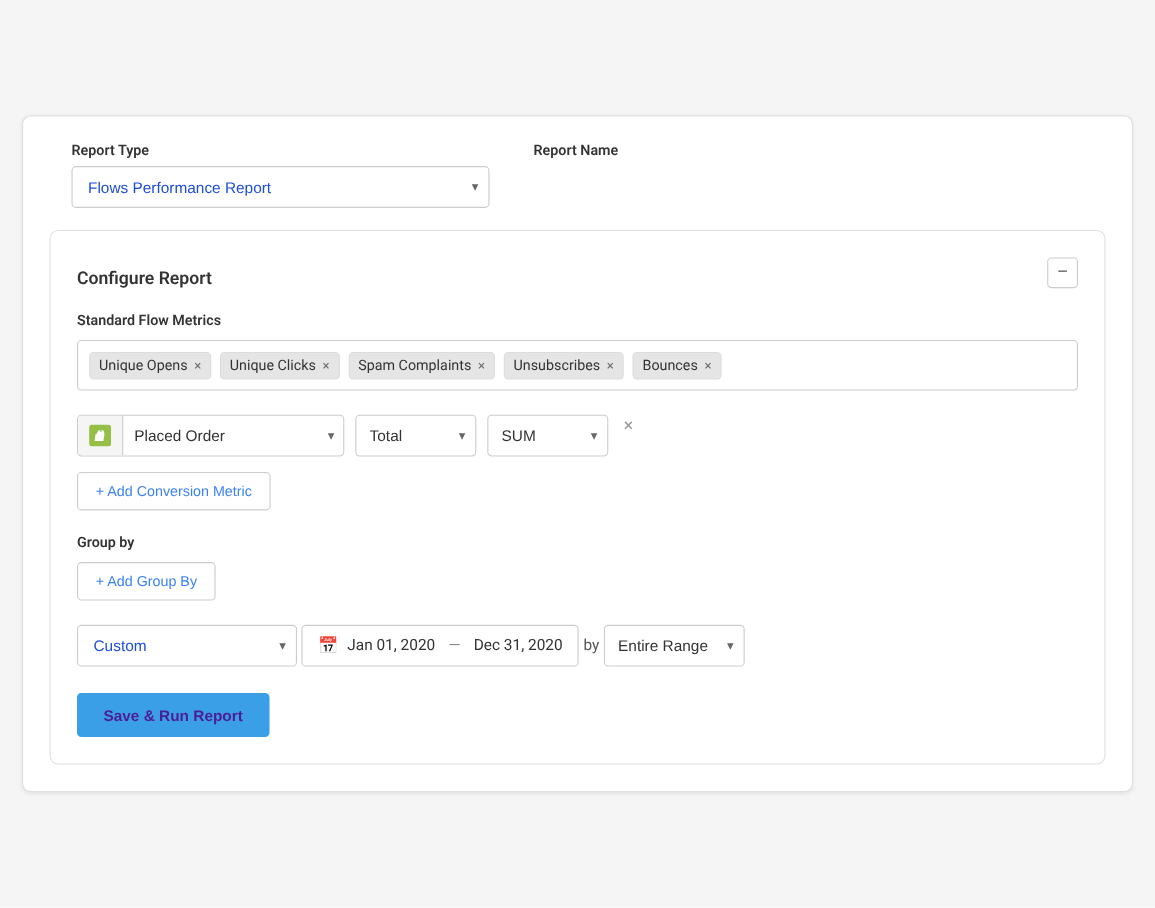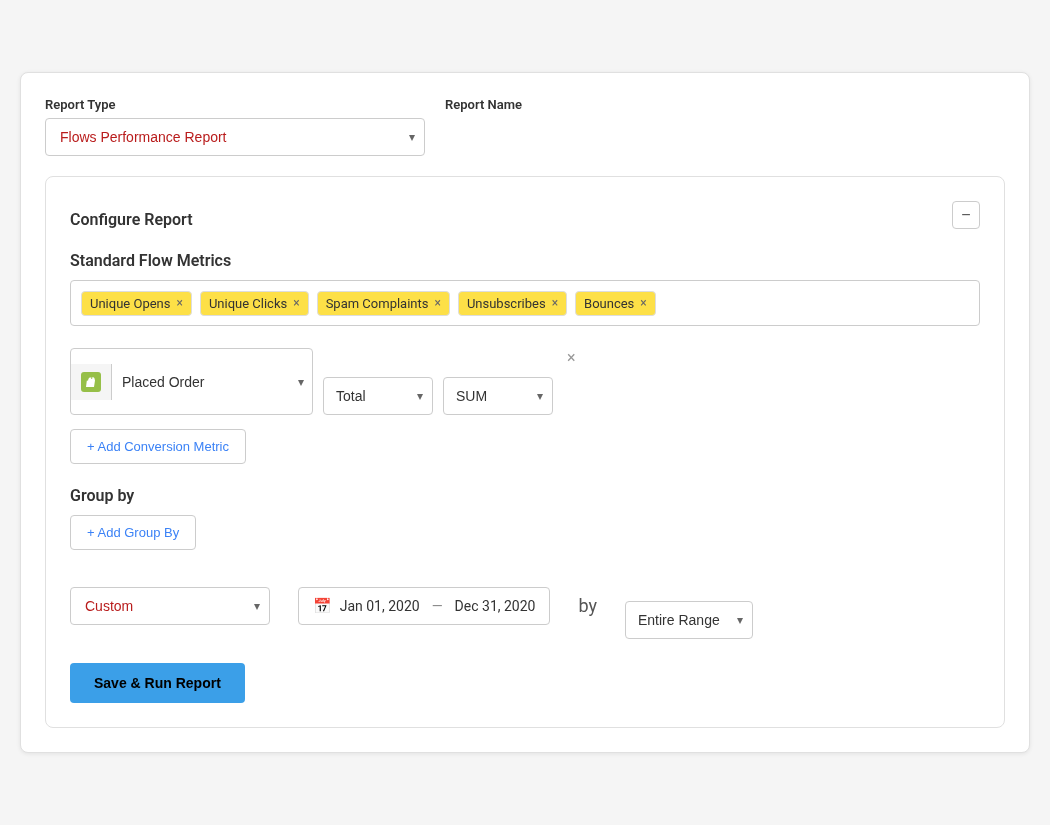--- a/index.html
+++ b/index.html
@@ -23,20 +23,21 @@
     .top-row {
       display: flex;
       gap: 20px;
       margin-bottom: 20px;
       align-items: flex-start;
     }
     .field-group {
       display: flex;
       flex-direction: column;
       gap: 6px;
+      margin-left: 20px;
     }
     .field-group.report-type {
       width: 380px;
     }
     .field-group.report-name {
       flex: 1;
     }
     .field-label {
       font-size: 13px;
       font-weight: 600;
@@ -47,21 +48,21 @@
       display: inline-block;
     }
     .select-wrapper select {
       appearance: none;
       -webkit-appearance: none;
       background: #fff;
       border: 1px solid #ccc;
       border-radius: 4px;
       padding: 10px 36px 10px 14px;
       font-size: 14px;
-      color: #b91c1c;
+      color: #1d4ed8;
       cursor: pointer;
       width: 100%;
     }
     .select-arrow {
       position: absolute;
       right: 10px;
       top: 50%;
       transform: translateY(-50%);
       pointer-events: none;
       color: #666;
@@ -105,21 +106,21 @@
       height: 28px;
       display: flex;
       align-items: center;
       justify-content: center;
       cursor: pointer;
       font-size: 16px;
       color: #555;
     }
 
     .section-label {
-      font-size: 16px;
+      font-size: 13px;
       font-weight: 600;
       color: #333;
       margin-bottom: 10px;
     }
 
     
     .tags-area {
       display: flex;
       flex-wrap: wrap;
       gap: 8px;
@@ -127,21 +128,21 @@
       border-radius: 4px;
       padding: 8px 10px;
       min-height: 46px;
       align-items: center;
       background: #fff;
       margin-bottom: 20px;
     }
     .tag {
       display: inline-flex;
       align-items: center;
-      background: #fde047;
+      background: #e5e5e5;
       border: 1px solid #ddd;
       border-radius: 4px;
       padding: 4px 8px;
       font-size: 13px;
       color: #333;
       gap: 6px;
     }
     .tag-close {
       cursor: pointer;
       color: #666;
@@ -184,21 +185,20 @@
       color: #333;
       background: transparent;
       cursor: pointer;
       min-width: 200px;
     }
     .shopify-select-wrapper .select-arrow {
       right: 8px;
     }
     .small-select-wrapper {
       position: relative;
-      margin-top: 29px;
     }
     .small-select-wrapper select {
       appearance: none;
       -webkit-appearance: none;
       border: 1px solid #ccc;
       border-radius: 4px;
       padding: 10px 32px 10px 12px;
       font-size: 14px;
       color: #333;
       background: #fff;
@@ -223,34 +223,34 @@
       cursor: pointer;
       font-weight: 500;
     }
 
     .section-block {
       margin-bottom: 22px;
     }
 
     .save-run-btn {
       background: #3b9fe8;
-      color: #000000;
+      color: #4c1d95;
       border: none;
       border-radius: 4px;
       padding: 12px 24px;
       font-size: 14px;
       font-weight: 600;
       cursor: pointer;
     }
 
     
     .timeframe-row {
       display: flex;
       align-items: center;
-      gap: 28px;
+      gap: 4px;
       margin-bottom: 24px;
     }
     .timeframe-row .select-wrapper {
       width: 200px;
     }
     .timeframe-row .select-wrapper select {
       width: 200px;
     }
     .date-range-box {
       display: flex;
@@ -266,21 +266,21 @@
     }
     .date-range-box .cal-icon {
       color: #888;
       font-size: 15px;
     }
     .date-dash {
       color: #888;
       margin: 0 4px;
     }
     .by-label {
-      font-size: 18px;
+      font-size: 14px;
       color: #555;
     }
   </style>
 </head>
 <body>
 
 <div class="page-container">
 
   <div class="top-row">
     <div class="field-group report-type">

